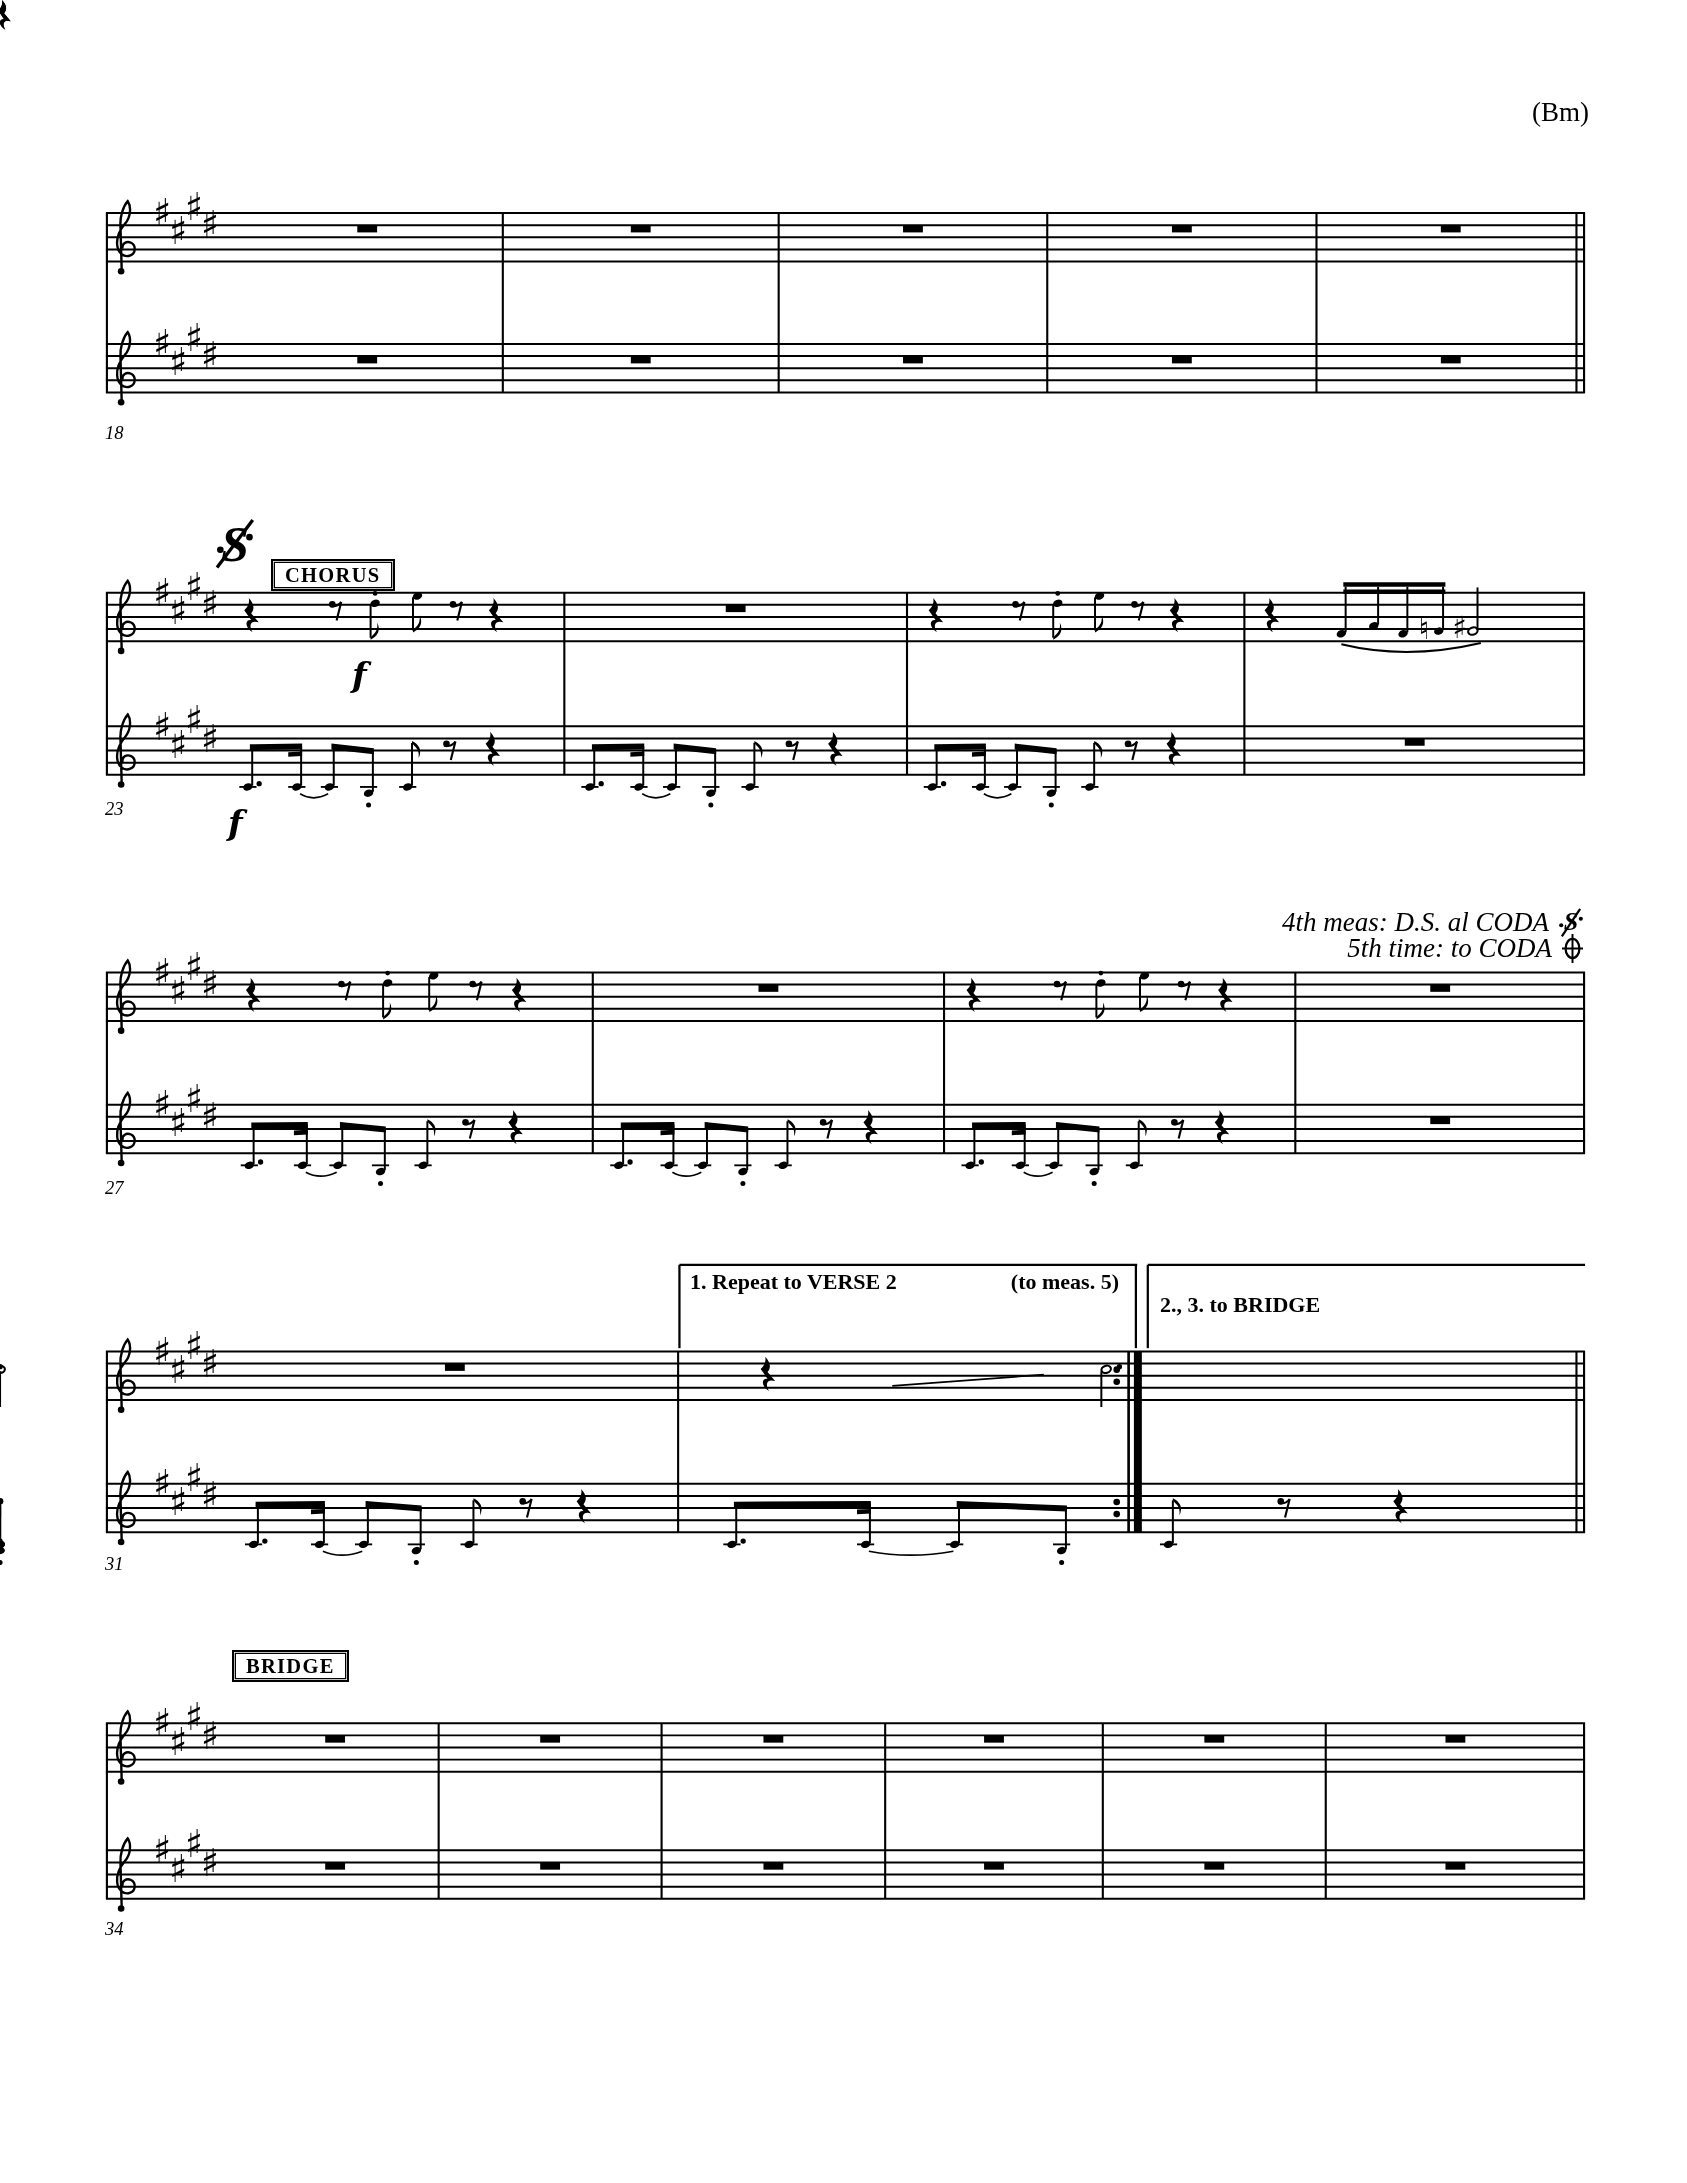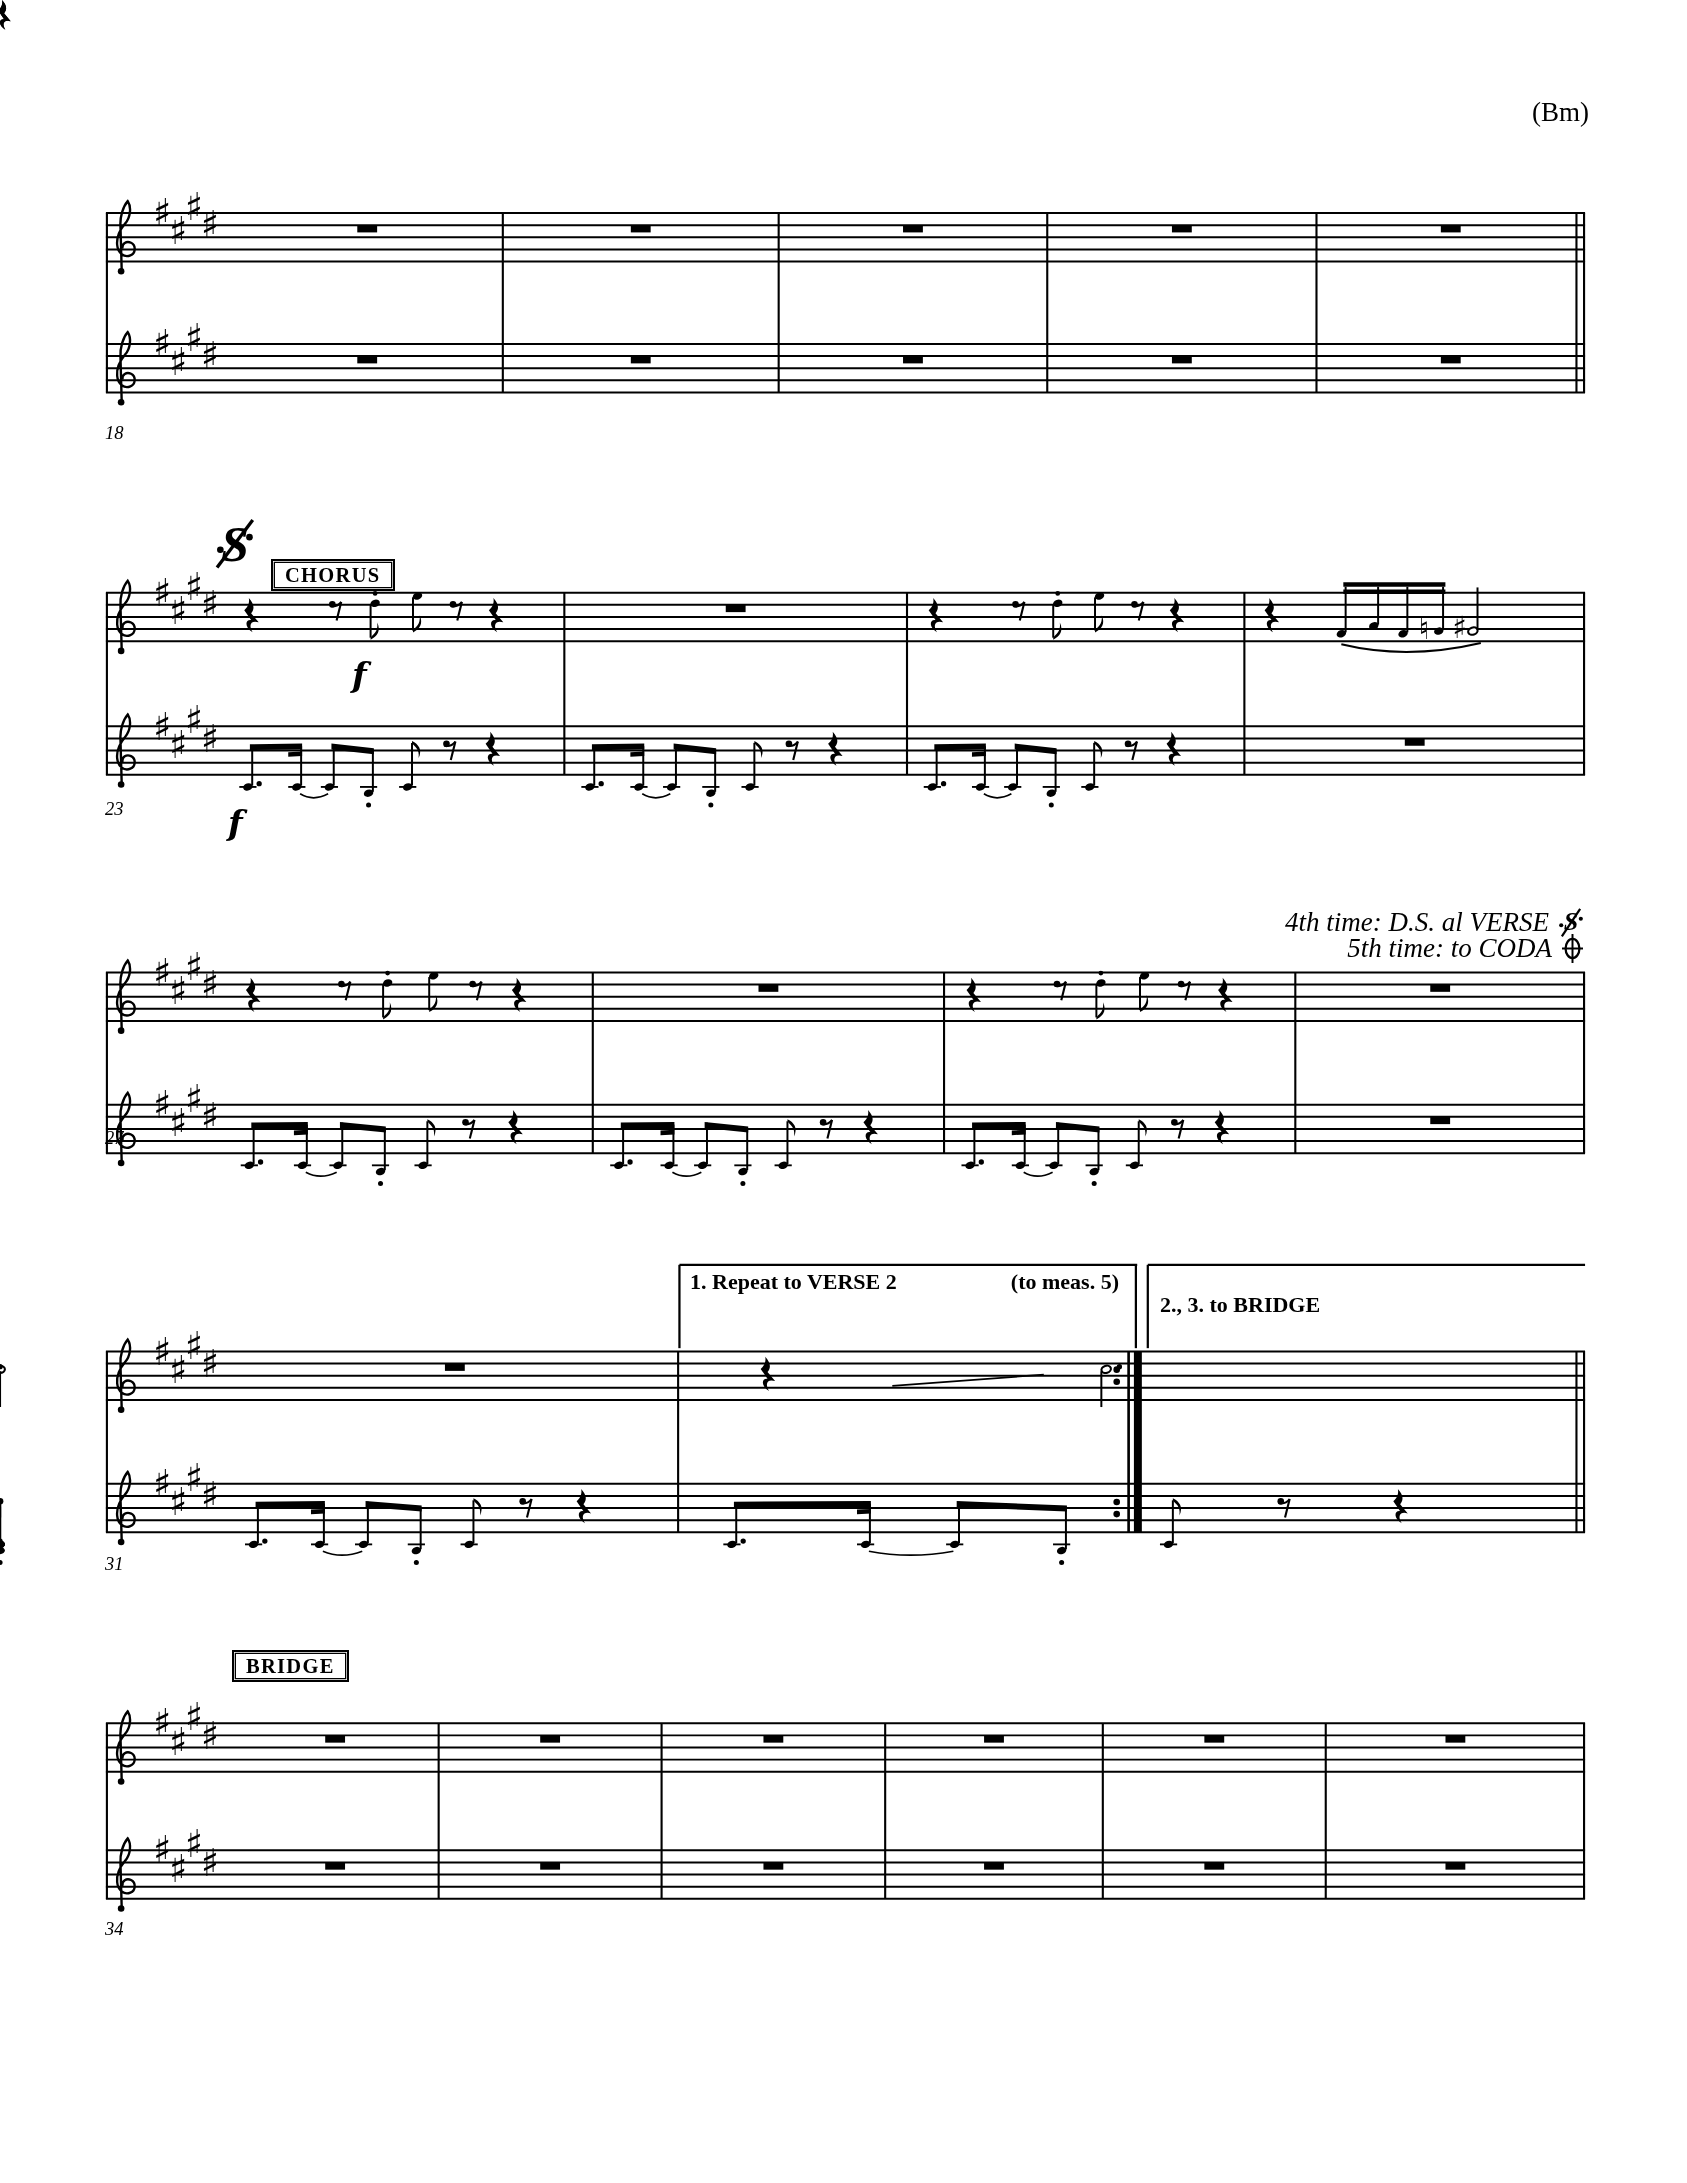--- a/index.html
+++ b/index.html
@@ -538,21 +538,21 @@
   <div class="keylabel">(Bm)</div>
 
   <div class="label-box" id="box-chorus" style="left:271px;top:559px;">
     <span>CHORUS</span>
   </div>
   <div class="label-box" id="box-bridge" style="left:232px;top:1650px;">
     <span>BRIDGE</span>
   </div>
 
   <div class="dir" style="top:905px;right:102px;">
-    <span>4th time: D.S. al VERSE</span>
+    <span>4th meas: D.S. al CODA</span>
     <svg width="28" height="34" viewBox="0 0 42 52" style="font-size:41px">
       <text x="21" y="38" font-size="40" font-weight="bold" font-style="italic" text-anchor="middle" font-family="Liberation Serif,serif">S</text>
       <line x1="7" y1="48" x2="35" y2="6" stroke="#000" stroke-width="3.4"></line>
       <circle cx="6" cy="31" r="3.2"></circle>
         <circle cx="36" cy="21" r="3.2"></circle>
     </svg>
   </div>
   <div class="dir" style="top:932px;right:102px;margin-left:26px;">
     <span>5th time: to CODA</span>
     <svg width="25" height="33" viewBox="0 0 38 50">
@@ -570,17 +570,17 @@
   </div>
   <div class="volta-text" style="left:1160px;top:1292px;">
     <span>2., 3. to BRIDGE</span>
   </div>
 
   <div class="dyn" style="left:352px;top:655px;">f</div>
   <div class="dyn" style="left:228px;top:803px;">f</div>
 
   <div class="mnum" style="top:423px;">18</div>
   <div class="mnum" style="top:799px;">23</div>
-  <div class="mnum" style="top:1128px;text-align:center;">27</div>
+  <div class="mnum" style="top:1178px;text-align:center;">27</div>
   <div class="mnum" style="top:1554px;">31</div>
   <div class="mnum" style="top:1919px;">34</div>
 </div>
 
 
 </body></html>

